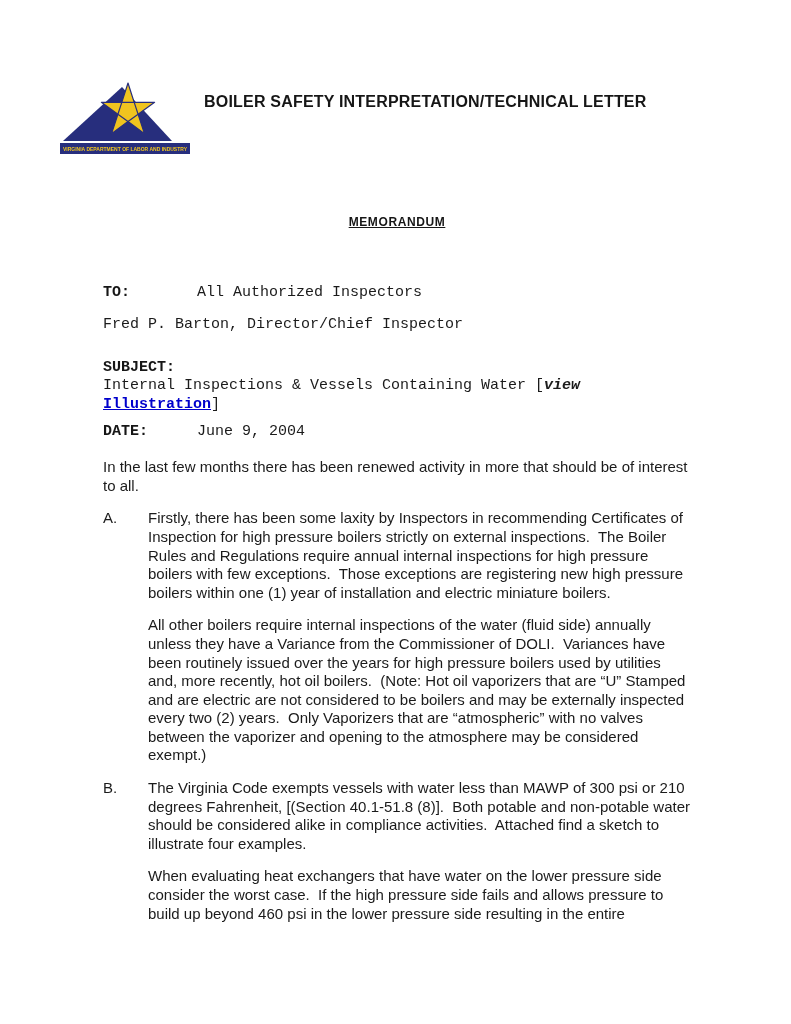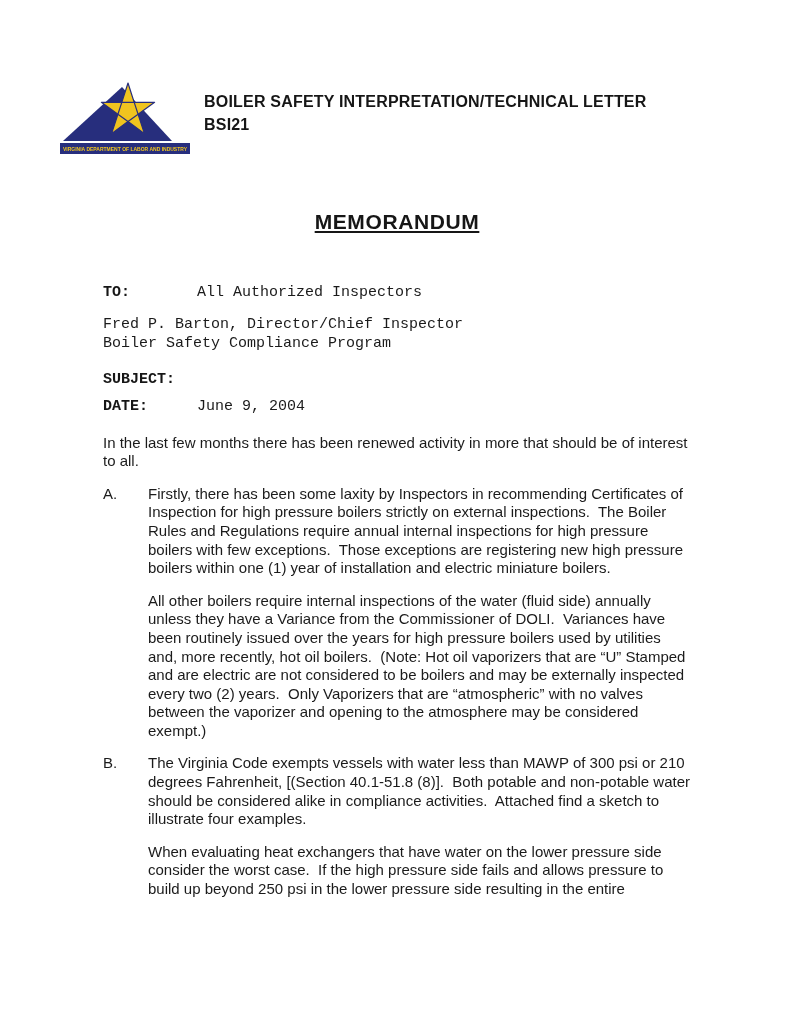--- a/index.html
+++ b/index.html
@@ -33,32 +33,32 @@
     position: absolute;
     left: 103px;
     top: 213px;
     width: 588px;
     font-size: 15px;
     line-height: 18.6px;
   }
   .memo-heading {
     text-align: center;
     font-weight: bold;
-    font-size: 21px;
+    font-size: 12px;
     letter-spacing: 0.6px;
     text-decoration: underline;
     color: #161616;
   }
   .field-row { display: flex; font-family: Liberation Mono, monospace; }
   .flabel { width: 94px; flex: none; font-weight: bold; color: #161616; }
   .fvalue { white-space: pre-wrap; }
   .vline { display: block; }
   .row-to      { margin-top: 52px; }
   .row-from    { margin-top: 14px; }
-  .row-subject { margin-top: 18px; flex-direction: column; }
+  .row-subject { margin-top: 24px; flex-direction: column; }
   .row-date    { margin-top: 8px; }
   .para { margin: 0; white-space: pre-wrap; }
   .intro { margin-top: 17px; }
   .lettered { display: flex; margin-top: 14px; }
   .letter { width: 45px; flex: none; }
   .ltext { width: 543px; }
   .ltext .para + .para { margin-top: 14px; }
   .view-word { font-weight: bold; font-style: italic; }
   .link {
     color: #0000cc;
@@ -81,38 +81,38 @@
       <polygon points="3,62 62,8 112,62" fill="#272e7d"></polygon>
       <polygon points="68,4 74.2,23.4 94.6,23.3 78.1,35.3 84.5,54.7 68,42.6 51.5,54.7 57.9,35.3 41.4,23.3 61.8,23.4" stroke="#272e7d" stroke-width="1.2" stroke-linejoin="round" fill="#f0c41f"></polygon>
       <path d="M74.2,23.4 L78.1,35.3 L68,42.6 L57.9,35.3 L61.8,23.4 Z" fill="none" stroke="#272e7d" stroke-width="1.2" stroke-linejoin="round"></path>
       <rect x="0" y="64" width="130" height="11" fill="#272e7d"></rect>
       <text class="banner-text" x="65" y="72" text-anchor="middle" font-size="5" textLength="124" lengthAdjust="spacingAndGlyphs" fill="#f0c41f">VIRGINIA DEPARTMENT OF LABOR AND INDUSTRY</text>
     </svg>
   </div>
 
   <div class="doc-title">
     <div>BOILER SAFETY INTERPRETATION/TECHNICAL LETTER</div>
-    <div>BSI21</div>
   </div>
 
   <div class="content">
 
     <div class="memo-heading">MEMORANDUM</div>
 
     <div class="field-row row-to">
       <span class="flabel">TO:</span>
       <span class="fvalue">All Authorized Inspectors</span>
     </div>
 
     <div class="field-row row-from">
-      <span class="fvalue"><span class="vline">Fred P. Barton, Director/Chief Inspector</span><span class="vline">Boiler Safety Compliance Program</span></span>
+      <span class="fvalue"><span class="vline">Fred P. Barton, Director/Chief Inspector</span></span>
     </div>
 
     <div class="field-row row-subject">
       <span class="flabel">SUBJECT:</span>
+      <span class="fvalue"><span>Internal Inspections &amp; Vessels Containing Water</span><span> [</span><span class="view-word">view </span><a class="link">Illustration</a><span>]</span></span>
     </div>
 
     <div class="field-row row-date">
       <span class="flabel">DATE:</span>
       <span class="fvalue">June 9, 2004</span>
     </div>
 
     <p class="para intro">In the last few months there has been renewed activity in more that should be of interest to all.</p>
 
     <div class="lettered">
@@ -120,18 +120,18 @@
       <div class="ltext">
         <p class="para">Firstly, there has been some laxity by Inspectors in recommending Certificates of Inspection for high pressure boilers strictly on external inspections.  The Boiler Rules and Regulations require annual internal inspections for high pressure boilers with few exceptions.  Those exceptions are registering new high pressure boilers within one (1) year of installation and electric miniature boilers.</p>
         <p class="para">All other boilers require internal inspections of the water (fluid side) annually unless they have a Variance from the Commissioner of DOLI.  Variances have been routinely issued over the years for high pressure boilers used by utilities and, more recently, hot oil boilers.  (Note: Hot oil vaporizers that are “U” Stamped and are electric are not considered to be boilers and may be externally inspected every two (2) years.  Only Vaporizers that are “atmospheric” with no valves between the vaporizer and opening to the atmosphere may be considered exempt.)</p>
       </div>
     </div>
 
     <div class="lettered">
       <span class="letter">B.</span>
       <div class="ltext">
         <p class="para">The Virginia Code exempts vessels with water less than MAWP of 300 psi or 210 degrees Fahrenheit, [(Section 40.1-51.8 (8)].  Both potable and non-potable water should be considered alike in compliance activities.  Attached find a sketch to illustrate four examples.</p>
-        <p class="para">When evaluating heat exchangers that have water on the lower pressure side consider the worst case.  If the high pressure side fails and allows pressure to build up beyond 250 psi in the lower pressure side resulting in the entire</p>
+        <p class="para">When evaluating heat exchangers that have water on the lower pressure side consider the worst case.  If the high pressure side fails and allows pressure to build up beyond 460 psi in the lower pressure side resulting in the entire</p>
       </div>
     </div>
 
   </div>
 </div>
 
 </body></html>

